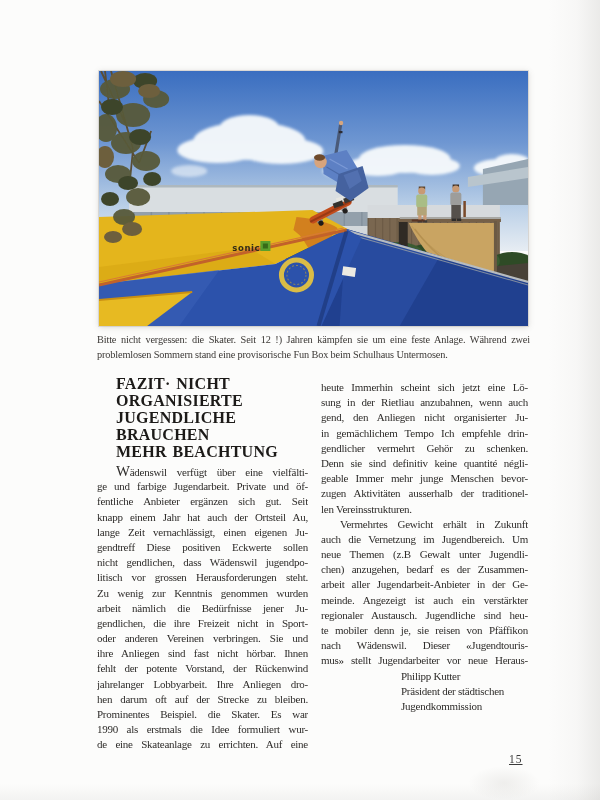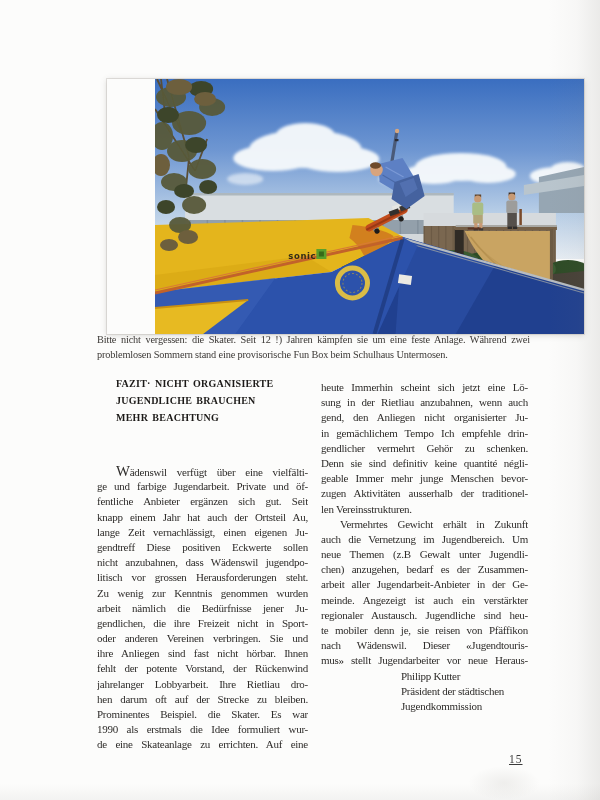--- a/index.html
+++ b/index.html
@@ -21,38 +21,38 @@
   .photo{left:95px;top:67px;width:429px;height:255px;
     outline:1px solid rgba(180,175,168,0.35);
     box-shadow:0 1px 6px rgba(95,90,82,0.25);}
   .photo svg{display:block;}
   
   .caption{left:97px;top:333px;width:433px;
     font-size:10.3px;line-height:14.6px;letter-spacing:-0.15px;
     text-align:justify;color:#3b3835;}
   
   .heading{left:116px;top:375px;width:200px;
-    font-weight:bold;font-size:10px;line-height:17px;
+    font-weight:bold;font-size:16px;line-height:17px;
     letter-spacing:0.25px;word-spacing:1.5px;color:#1c1a18;}
   
   .col{font-size:11px;line-height:15.2px;letter-spacing:-0.25px;overflow:hidden;}
   .col-left{left:97px;top:464px;width:211px;}
   .col-right{left:321px;top:380px;width:207px;}
   .line{text-align:justify;text-align-last:justify;white-space:normal;height:15.2px;overflow:hidden;font-family:Liberation Serif, serif;}
   .line.end{text-align-last:left;}
   .line.indent{padding-left:19px;}
   .line.sig{text-align-last:left;padding-left:80px;}
   .dc{font-size:14.8px;line-height:1;}
   
   .pagenum{left:509px;top:753px;font-size:11.5px;color:#3a3a3a;letter-spacing:1px;text-decoration:underline;}
 </style>
 </head>
 <body>
 
-<figure class="abs photo" style="margin:12px;padding-left:48px;">
+<figure class="abs photo" style="margin:4px;">
 <svg width="429" height="255" viewBox="0 0 428 255" preserveAspectRatio="none" xmlns="http://www.w3.org/2000/svg">
   <defs>
     <linearGradient id="skyg" x1="0" y1="0" x2="0" y2="1">
       <stop offset="0%" stop-color="#3a6ec0"></stop>
       <stop offset="40%" stop-color="#6f97d2"></stop>
       <stop offset="75%" stop-color="#b9cfe7"></stop>
       <stop offset="100%" stop-color="#e7edf3"></stop>
     </linearGradient>
     <filter id="soft">
           <feGaussianBlur stdDeviation="1.4"></feGaussianBlur>
@@ -239,29 +239,29 @@
   <div>MEHR BEACHTUNG</div>
 </h2>
 
 <div class="abs col col-left" id="col-left">
     <div class="line indent"><span class="dc">W</span>ädenswil verfügt über eine vielfälti-</div>
     <div class="line">ge und farbige Jugendarbeit. Private und öf-</div>
     <div class="line">fentliche Anbieter ergänzen sich gut. Seit</div>
     <div class="line">knapp einem Jahr hat auch der Ortsteil Au,</div>
     <div class="line">lange Zeit vernachlässigt, einen eigenen Ju-</div>
     <div class="line">gendtreff Diese positiven Eckwerte sollen</div>
-    <div class="line">nicht anzubahnen, dass Wädenswil jugendpo-</div>
+    <div class="line">nicht gendlichen, dass Wädenswil jugendpo-</div>
     <div class="line">litisch vor grossen Herausforderungen steht.</div>
     <div class="line">Zu wenig zur Kenntnis genommen wurden</div>
     <div class="line">arbeit nämlich die Bedürfnisse jener Ju-</div>
     <div class="line">gendlichen, die ihre Freizeit nicht in Sport-</div>
     <div class="line">oder anderen Vereinen verbringen. Sie und</div>
     <div class="line">ihre Anliegen sind fast nicht hörbar. Ihnen</div>
     <div class="line">fehlt der potente Vorstand, der Rückenwind</div>
-    <div class="line">jahrelanger Lobbyarbeit. Ihre Rietliau dro-</div>
+    <div class="line">jahrelanger Lobbyarbeit. Ihre Anliegen dro-</div>
     <div class="line">hen darum oft auf der Strecke zu bleiben.</div>
     <div class="line">Prominentes Beispiel. die Skater. Es war</div>
     <div class="line">1990 als erstmals die Idee formuliert wur-</div>
     <div class="line">de eine Skateanlage zu errichten. Auf eine</div>
   </div>
 <div class="abs col col-right" id="col-right">
     <div class="line">heute Immerhin scheint sich jetzt eine Lö-</div>
     <div class="line">sung in der Rietliau anzubahnen, wenn auch</div>
     <div class="line">gend, den Anliegen nicht organisierter Ju-</div>
     <div class="line">in gemächlichem Tempo Ich empfehle drin-</div>

